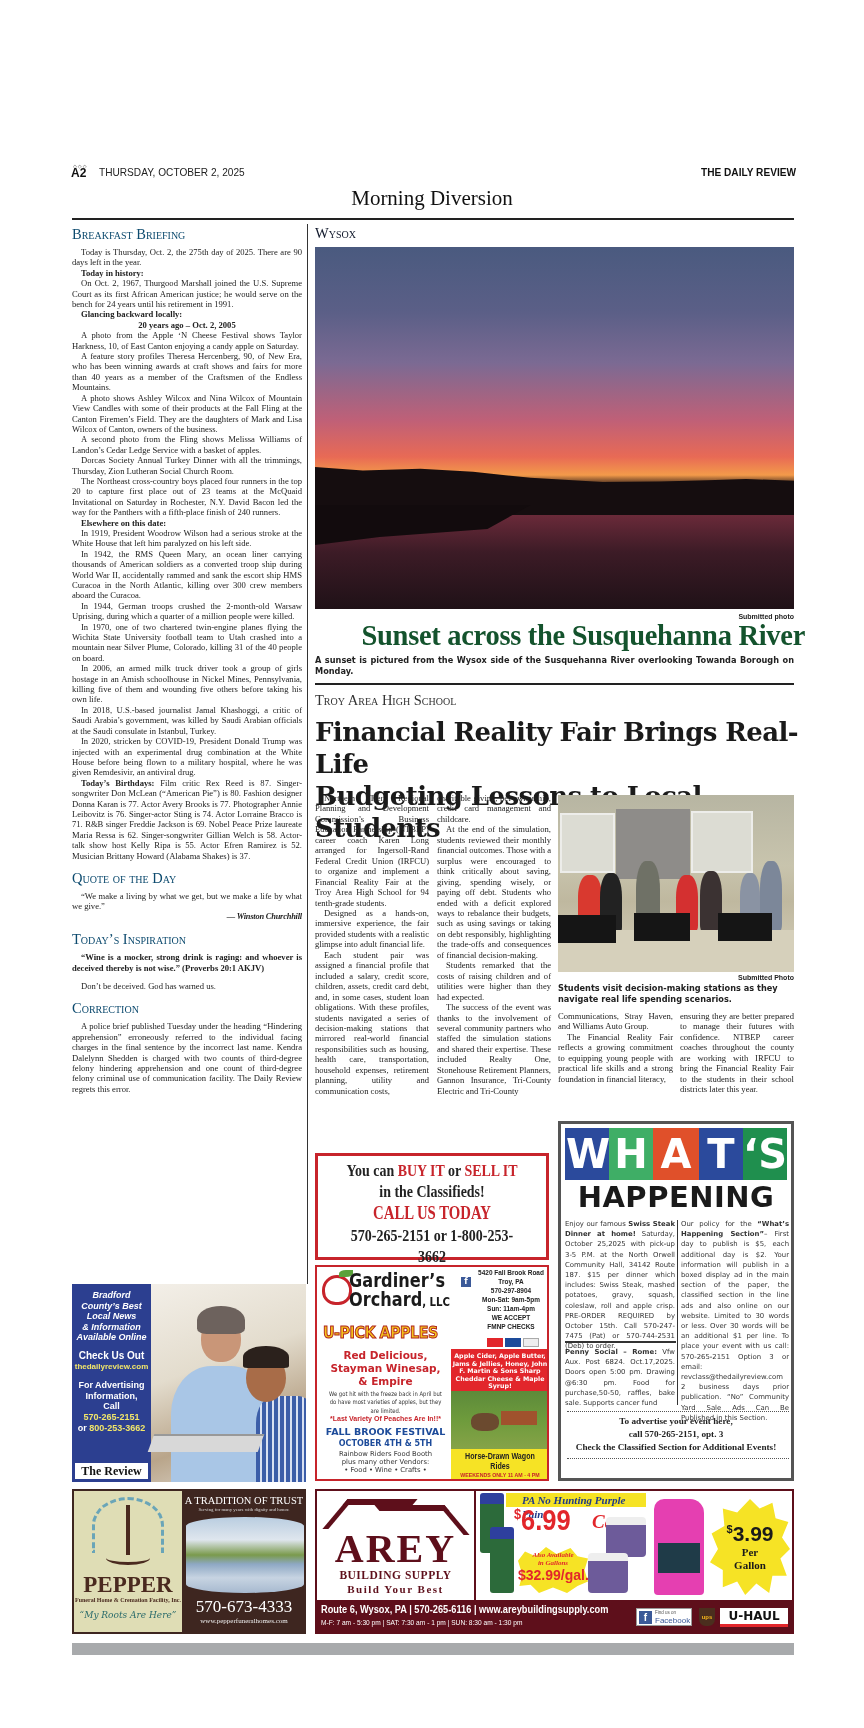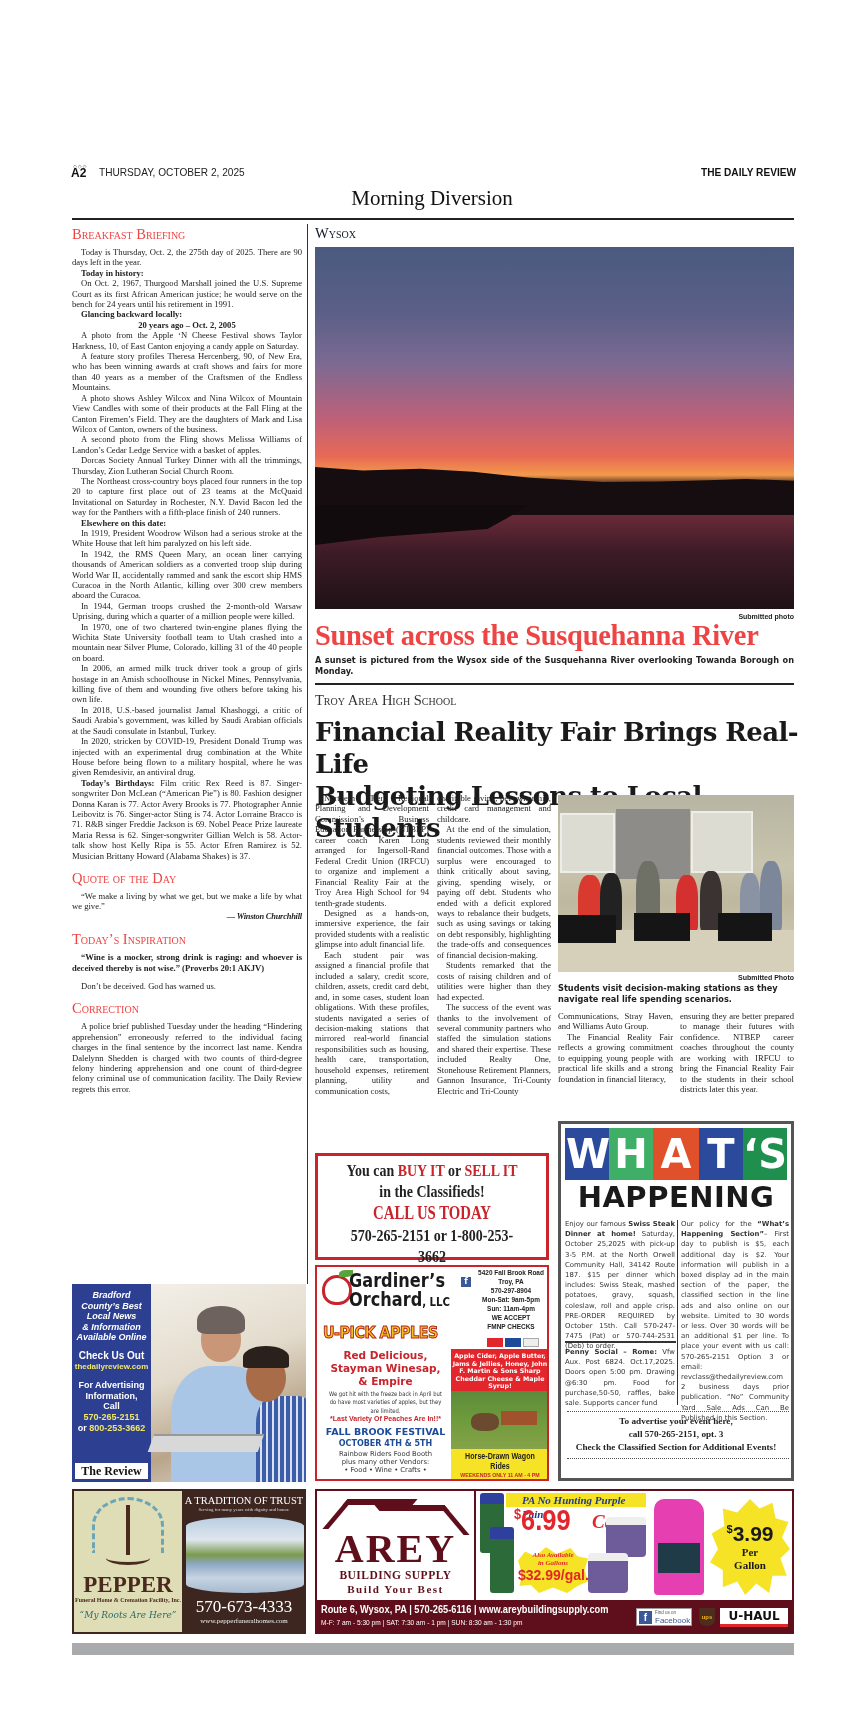--- a/index.html
+++ b/index.html
@@ -12,21 +12,21 @@
   .dots { left: 73px; top: 163px; font-family: "DejaVu Sans", sans-serif; font-size: 5px; letter-spacing: 1px; color: #555; }
   .pagenum { left: 71px; top: 166px; font-family: "Liberation Sans", sans-serif; font-weight: bold; font-size: 12px; color: #111; }
   .dateline { left: 99px; top: 166px; font-family: "Liberation Sans", sans-serif; font-size: 11.5px; color: #222; transform: scaleX(0.88); transform-origin: left; }
   .masthead { right: 68px; top: 166px; font-family: "Liberation Sans", sans-serif; font-weight: bold; font-size: 11.5px; color: #111; transform: scaleX(0.88); transform-origin: right; }
   .section-title { left: 0; width: 864px; top: 186px; text-align: center; font-family: "Liberation Serif", serif; font-size: 21px; color: #111; }
   .top-rule { left: 72px; width: 722px; top: 218px; height: 1.5px; background: #222; }
   .col-divider { left: 307px; top: 224px; width: 1px; height: 1060px; background: #333; }
 
   
   .leftcol { left: 72px; top: 225px; width: 230px; font-size: 8.6px; line-height: 10.4px; text-align: justify; }
-  .kicker { font-family: "Liberation Serif", serif; font-variant: small-caps; font-size: 14.5px; color: #ef4444; line-height: 18px; margin-bottom: 4px; text-align: left; }
+  .kicker { font-family: "Liberation Serif", serif; font-variant: small-caps; font-size: 14.5px; color: #0c4a6e; line-height: 18px; margin-bottom: 4px; text-align: left; }
   .leftcol p { text-indent: 9px; }
   .leftcol .b { font-weight: bold; }
   .leftcol .center { text-align: center; font-weight: bold; text-indent: 0; }
   .attrib { text-align: right; font-style: italic; font-weight: bold; font-size: 8.4px; letter-spacing: -0.2px; }
   .insp { font-weight: bold; text-indent: 9px; }
   .gap { height: 8px; }
 
   
   .review-ad { left: 72px; top: 1284px; width: 234px; height: 198px; background: #e9e4dc; overflow: hidden; }
   .review-panel { position: absolute; left: 0; top: 0; width: 79px; height: 198px; background: #2c3f90; color: #fff; text-align: center; font-family: "Liberation Sans", sans-serif; font-weight: bold; font-size: 9px; line-height: 10.6px; padding-top: 6px; }
@@ -45,21 +45,21 @@
 
   
   .wysox-kicker { left: 315px; top: 225px; font-variant: small-caps; font-size: 14.5px; color: #0f172a; }
   .sunset { left: 315px; top: 247px; width: 479px; height: 362px; overflow: hidden;
     background: linear-gradient(180deg, #4a5a7f 0%, #5b5f87 18%, #7b6a93 32%, #c06077 48%, #e86a55 58%, #f39a4a 63%, #221516 66%, #1a1012 76%, #3a1c24 82%, #241318 100%); }
   .hill { position: absolute; left: 0; top: 220px; width: 100%; height: 60px; background: #150d0f; clip-path: polygon(0 0, 10% 6%, 22% 3%, 33% 8%, 45% 18%, 60% 25%, 72% 24%, 82% 22%, 90% 20%, 100% 23%, 100% 100%, 0 100%); }
   .river { position: absolute; left: 0; top: 268px; width: 100%; height: 94px; background: linear-gradient(180deg, #6a2a39 0%, #3c1b26 40%, #1f1117 100%); }
   .bank { position: absolute; left: 0; top: 258px; width: 45%; height: 40px; background: #120b0d; clip-path: polygon(0 0, 100% 0, 80% 60%, 30% 80%, 0 100%); }
   .credit { font-family: "Liberation Sans", sans-serif; font-weight: bold; font-size: 7px; color: #222; text-align: right; }
   .credit1 { left: 315px; width: 479px; top: 613px; }
-  .sunset-head { left: 315px; top: 620px; width: 490px; font-family: "Liberation Serif", serif; font-weight: bold; font-size: 28.5px; color: #ef4444; letter-spacing: -0.3px; }
+  .sunset-head { left: 315px; top: 620px; width: 490px; font-family: "Liberation Serif", serif; font-weight: bold; font-size: 28.5px; color: #14532d; letter-spacing: -0.3px; text-align: right; }
   .sunset-cap { left: 315px; top: 655px; width: 479px; font-family: "DejaVu Sans", sans-serif; font-weight: bold; font-size: 8.2px; line-height: 11px; color: #222; text-align: justify; }
   .mid-rule { left: 315px; width: 479px; top: 683px; height: 1.5px; background: #222; }
   .troy-kicker { left: 315px; top: 692px; font-variant: small-caps; font-size: 14.5px; color: #333; }
   .fair-head { left: 315px; top: 716px; width: 490px; font-family: "DejaVu Serif", serif; font-weight: bold; font-size: 26px; line-height: 32px; color: #1a1a1a; letter-spacing: -0.6px; }
 
   .art-col { font-size: 8.6px; line-height: 10.45px; text-align: justify; }
   .art-col p { text-indent: 9px; }
   .art-col p.noind { text-indent: 0; }
   .colA { left: 315px; top: 793px; width: 114px; }
   .colB { left: 437px; top: 793px; width: 114px; }

